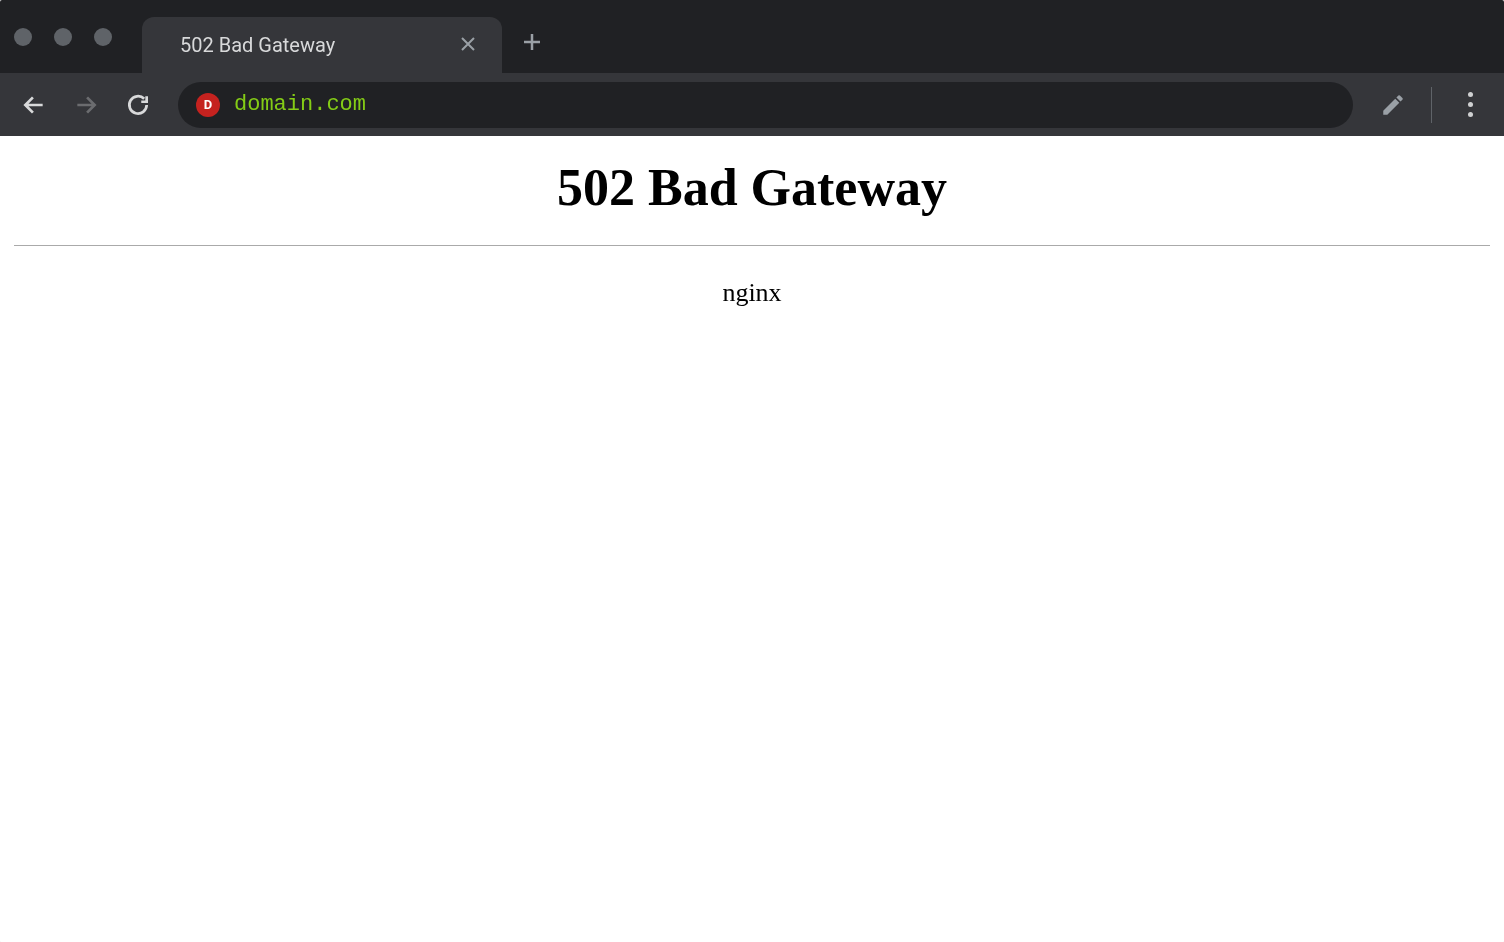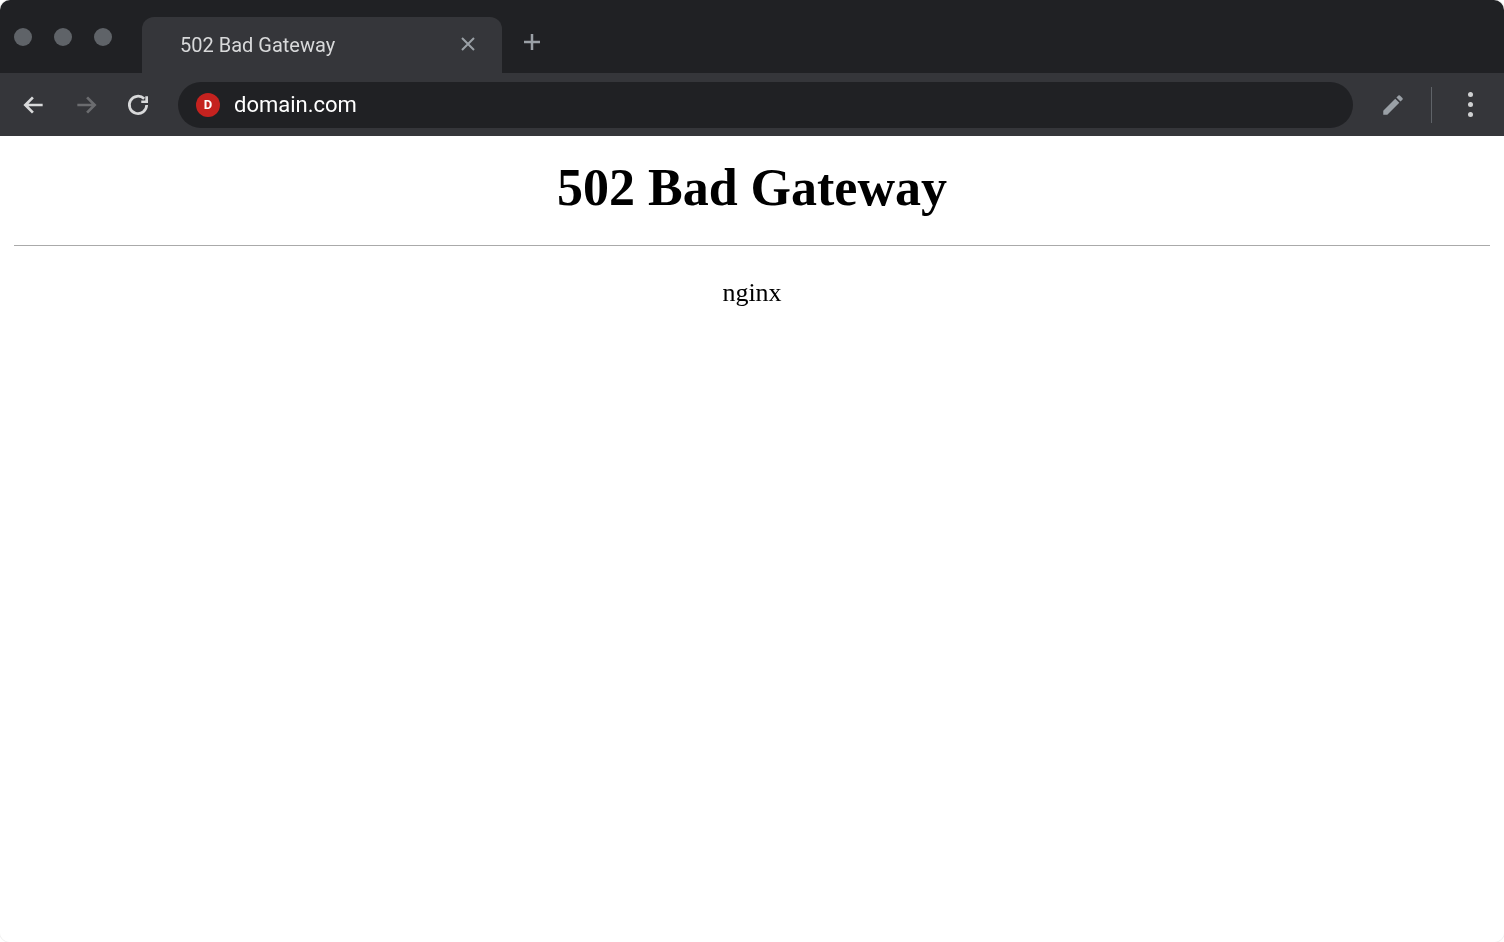--- a/index.html
+++ b/index.html
@@ -11,21 +11,21 @@
       font-family: -apple-system, BlinkMacSystemFont, "Segoe UI", Roboto, sans-serif;
       background: #fff;
       width: 1504px;
       height: 942px;
       overflow: hidden;
     }
     .browser-frame {
       width: 100%;
       height: 100%;
       background: #fff;
-      border-radius: 10px;
+      border-radius: 2px;
       overflow: hidden;
       box-shadow: 0 0 0 1px rgba(0,0,0,0.05);
       display: flex;
       flex-direction: column;
     }
     .tab-strip {
       background: #202124;
       height: 73px;
       display: flex;
       align-items: center;
@@ -121,25 +121,26 @@
       background: #c5221f;
       display: flex;
       align-items: center;
       justify-content: center;
       color: #fff;
       font-size: 13px;
       font-weight: bold;
       flex-shrink: 0;
     }
     .url-text {
-      color: #ffffff;
+      color: #84cc16;
       font-size: 22px;
       flex: 1;
       white-space: nowrap;
       overflow: hidden;
+      font-family: Liberation Mono, monospace;
     }
     .pencil-btn {
       width: 40px;
       height: 40px;
       display: flex;
       align-items: center;
       justify-content: center;
       cursor: pointer;
     }
     .pencil-btn svg {

